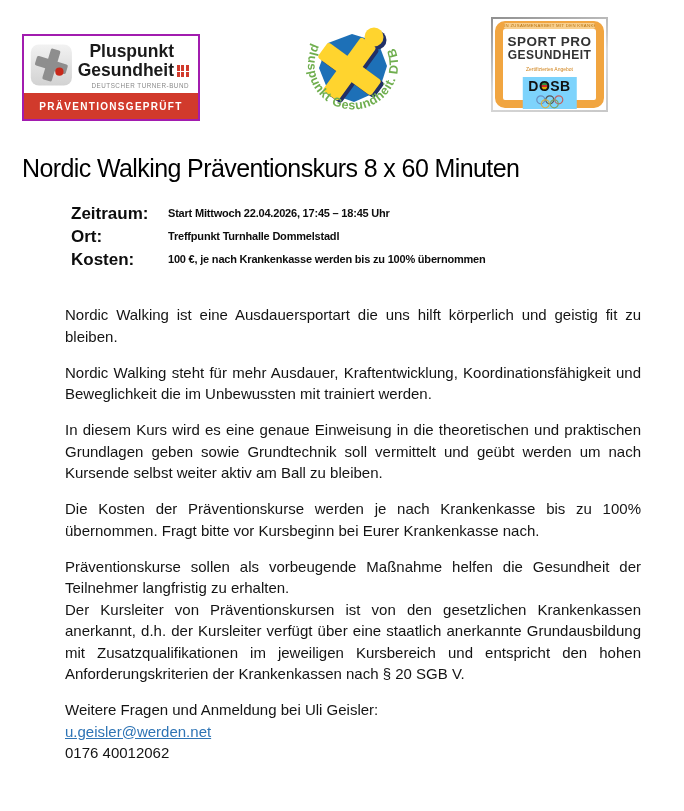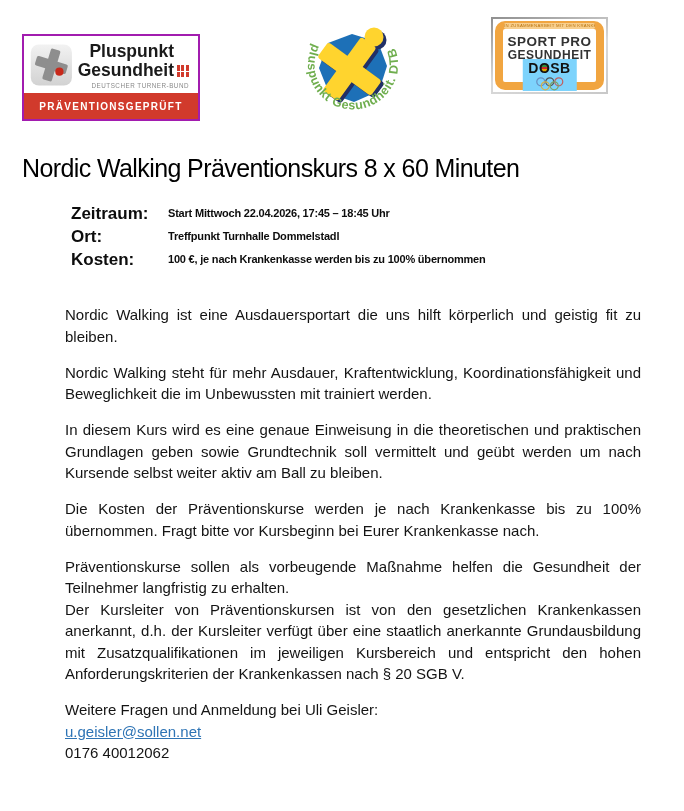--- a/index.html
+++ b/index.html
@@ -30,21 +30,21 @@
     height:26px; background:var(--c-red,#d13a2c); color:#fff; font-weight:bold;
     font-size:10px; letter-spacing:1.3px; display:flex; align-items:center; justify-content:center;
     white-space:nowrap;
   }
 
   
   .logo-badge { position:absolute; left:296px; top:12px; width:114px; height:104px; }
 
   
   .logo-spg {
-    position:absolute; left:491px; top:17px; width:117px; height:77px;
+    position:absolute; left:491px; top:17px; width:117px; height:95px;
     background:linear-gradient(160deg,#8f8f8f,#dadada 55%,#c8c8c8); padding:2px;
   }
   .spg-inner { position:relative; width:100%; height:100%; background:#fff; }
   .spg-frame { position:absolute; inset:2px; border:8px solid var(--c-orange,#f1a540); border-radius:10px; }
   .spg-toptext {
     position:absolute; top:4px; left:11px; right:11px; height:6px; line-height:6px;
     background:#f8cf8e; color:#b9730d; font-size:4.3px; letter-spacing:.3px;
     text-align:center; text-transform:uppercase; overflow:hidden; border-radius:2px; white-space:nowrap;
   }
   .spg-l1 { position:absolute; top:15px; width:100%; text-align:center; font-size:13.5px; font-weight:bold; letter-spacing:.5px; color:#333; }
@@ -179,17 +179,17 @@
 
   <div class="content">
     <p class="para">Nordic Walking ist eine Ausdauersportart die uns hilft körperlich und geistig fit zu bleiben.</p>
     <p class="para">Nordic Walking steht für mehr Ausdauer, Kraftentwicklung, Koordinationsfähigkeit und Beweglichkeit die im Unbewussten mit trainiert werden.</p>
     <p class="para">In diesem Kurs wird es eine genaue Einweisung in die theoretischen und praktischen Grundlagen geben sowie Grundtechnik soll vermittelt und geübt werden um nach Kursende selbst weiter aktiv am Ball zu bleiben.</p>
     <p class="para">Die Kosten der Präventionskurse werden je nach Krankenkasse bis zu 100% übernommen. Fragt bitte vor Kursbeginn bei Eurer Krankenkasse nach.</p>
     <p class="para tight">Präventionskurse sollen als vorbeugende Maßnahme helfen die Gesundheit der Teilnehmer langfristig zu erhalten.</p>
     <p class="para">Der Kursleiter von Präventionskursen ist von den gesetzlichen Krankenkassen anerkannt, d.h. der Kursleiter verfügt über eine staatlich anerkannte Grundausbildung mit Zusatzqualifikationen im jeweiligen Kursbereich und entspricht den hohen Anforderungskriterien der Krankenkassen nach § 20 SGB V.</p>
 
     <div class="footer-line">Weitere Fragen und Anmeldung bei Uli Geisler:</div>
-    <div class="footer-line"><a class="email-link" href="#">u.geisler@sollen.net</a></div>
+    <div class="footer-line"><a class="email-link" href="#">u.geisler@werden.net</a></div>
     <div class="footer-line">0176 40012062</div>
   </div>
 
 </div>
 
 </body></html>

